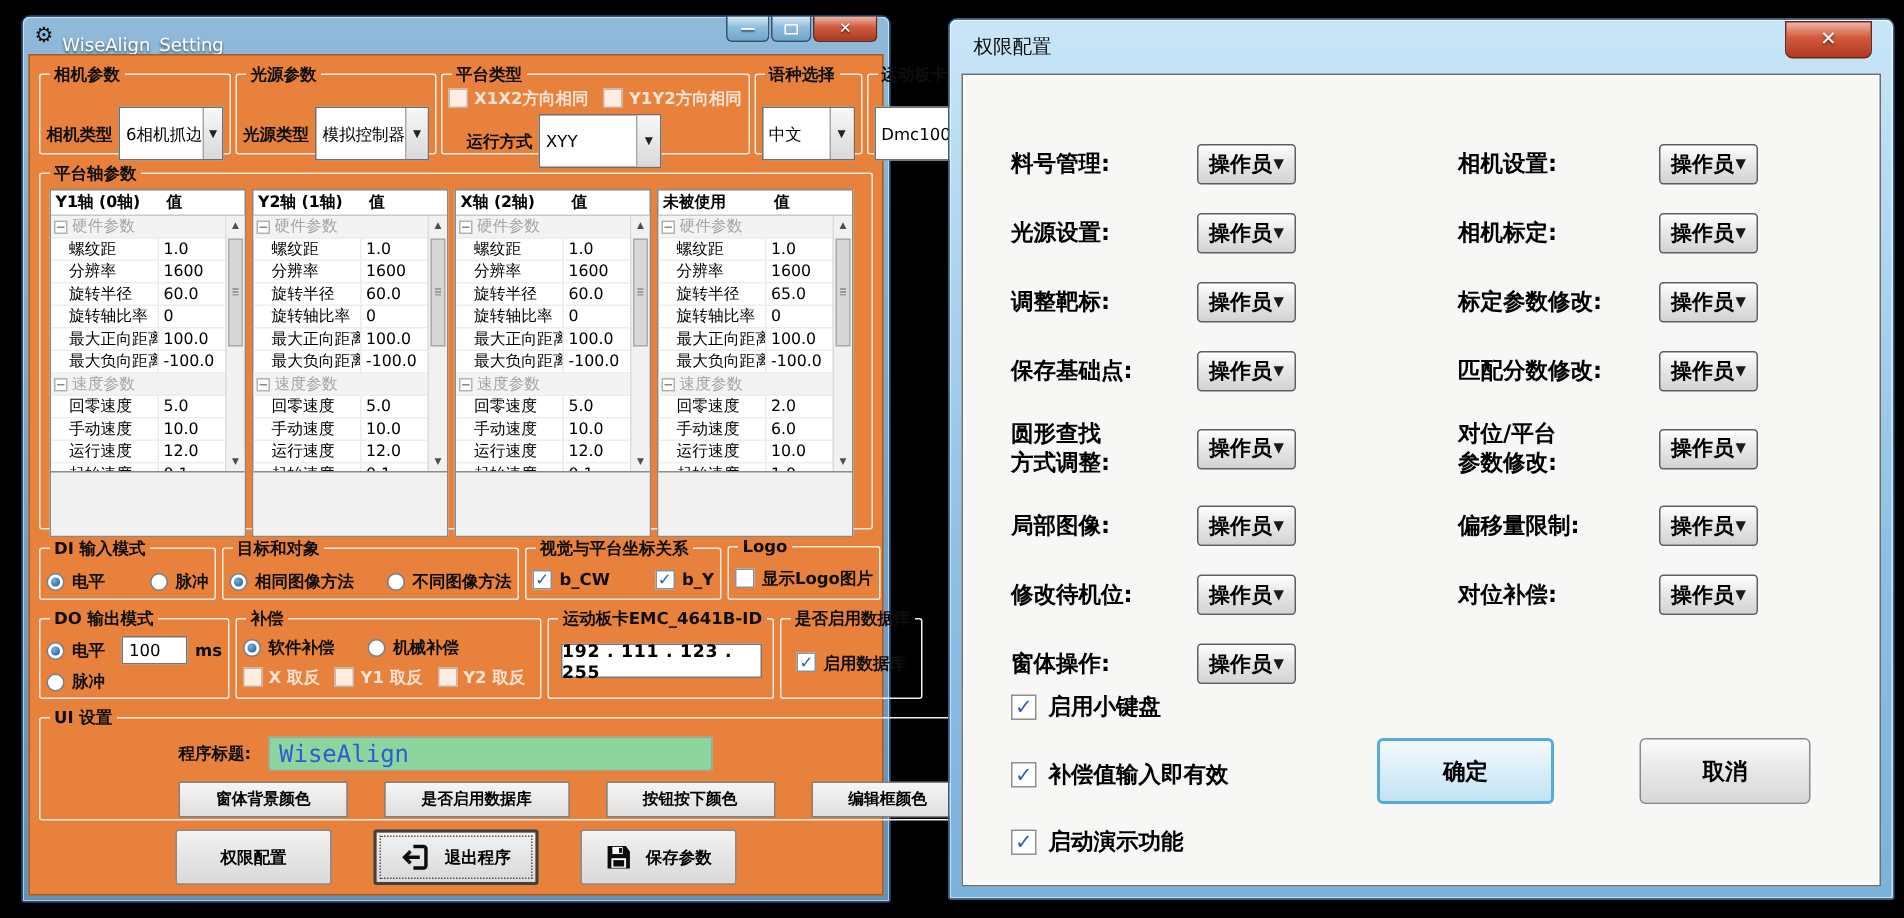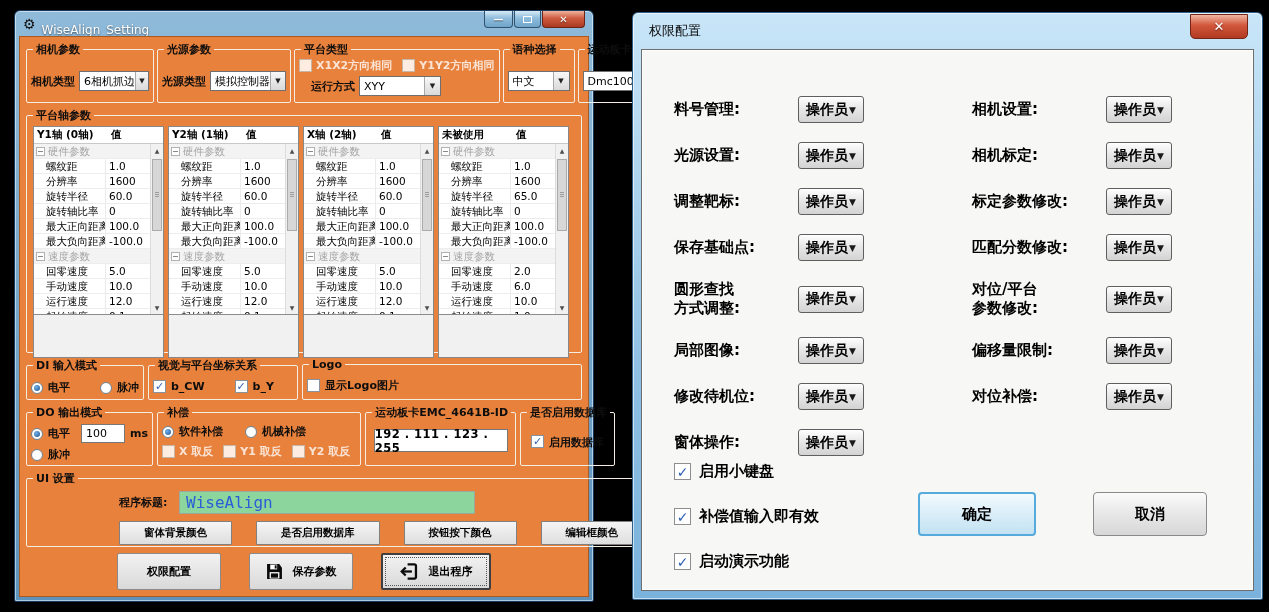--- a/index.html
+++ b/index.html
@@ -25,21 +25,21 @@
     background:#E8813C; border:1px solid #A95A20; padding:5px 6px; }
 
   fieldset { border:1px solid #F6EDE2; border-radius:2px; padding:1px 4px 2px 4px; }
   legend { font-size:11px; font-weight:bold; color:#0E0E0E; padding:0 3px; margin-left:2px; white-space:nowrap; }
 
   .toprow { display:flex; gap:3px; height:61px; margin-bottom:5px; }
   .lblB { font-size:11px; font-weight:bold; color:#0E0E0E; white-space:nowrap; }
   .inline { display:flex; align-items:center; gap:4px; }
   .mt12 { margin-top:13px; }
 
-  .dd { background:#fff; border:1px solid #6F6F6F; height:20px; display:flex; align-items:center;
+  .dd { background:#fff; border:1px solid #6F6F6F; height:36px; display:flex; align-items:center;
     font-size:11px; color:#000; padding-left:4px; white-space:nowrap; }
   .dd .arr { margin-left:auto; align-self:stretch; width:16px;
     background:linear-gradient(#F8F8F8,#D9D9D9); border-left:1px solid #A8A8A8;
     display:flex; align-items:center; justify-content:center; font-size:7px; color:#222; }
 
   .cbx { width:13px; height:13px; background:#fff; border:1px solid #86939E; display:inline-flex;
     align-items:center; justify-content:center; flex:none; }
   .cbx.chk::after { content:"✓"; color:#2D5FB4; font-weight:bold; font-size:11px; line-height:1; }
   .cbx.dis { background:rgba(255,255,255,.85); border-color:#C9B5A4; }
   .optlbl { font-size:11px; font-weight:bold; color:#0E0E0E; white-space:nowrap; }
@@ -486,20 +486,30 @@
       <fieldset class="g-di">
         <legend>DI 输入模式</legend>
         <div class="optline">
           <span class="radio sel"></span>
           <span class="optlbl">电平</span>
           <span class="sp28"></span>
           <span class="radio"></span>
           <span class="optlbl">脉冲</span>
         </div>
       </fieldset>
+      <fieldset class="g-tgt">
+        <legend>目标和对象</legend>
+        <div class="optline">
+          <span class="radio sel"></span>
+          <span class="optlbl">相同图像方法</span>
+          <span class="sp16"></span>
+          <span class="radio"></span>
+          <span class="optlbl">不同图像方法</span>
+        </div>
+      </fieldset>
       <fieldset class="g-vis">
         <legend>视觉与平台坐标关系</legend>
         <div class="optline">
           <span class="cbx chk"></span>
           <span class="optlbl">b_CW</span>
           <span class="sp28"></span>
           <span class="cbx chk"></span>
           <span class="optlbl">b_Y</span>
         </div>
       </fieldset>
@@ -568,38 +578,38 @@
           <div class="colorbtn">是否启用数据库</div>
           <div class="colorbtn">按钮按下颜色</div>
           <div class="colorbtn">编辑框颜色</div>
         </div>
     </fieldset>
 
     <div class="botrow">
       <div class="bigbtn">
         <span>权限配置</span>
       </div>
+      <div class="bigbtn focus">
+        <svg width="19" height="19" viewBox="0 0 20 20" fill="none" stroke="#0B0B0B" stroke-width="2.4">
+          <path d="M8 2.5 h7.2 a1.6 1.6 0 0 1 1.6 1.6 v11.8 a1.6 1.6 0 0 1 -1.6 1.6 H8"></path>
+          <path d="M12.5 10 H2.2"></path>
+          <path d="M6 5.8 L1.8 10 L6 14.2"></path>
+        </svg>
+        <span>退出程序</span>
+      </div>
       <div class="bigbtn">
         <svg width="17" height="17" viewBox="0 0 16 16">
           <path d="M1 1 h11.5 L15 4.5 V15 H1 Z" fill="#0B0B0B"></path>
           <rect x="4" y="1.5" width="6.5" height="4.5" fill="#fff"></rect>
           <rect x="8.2" y="2.2" width="1.8" height="3" fill="#0B0B0B"></rect>
           <rect x="3.4" y="8.6" width="9.2" height="6" fill="#fff"></rect>
           <rect x="4.6" y="9.8" width="6.8" height="4" fill="#0B0B0B"></rect>
         </svg>
         <span>保存参数</span>
       </div>
-      <div class="bigbtn focus">
-        <svg width="19" height="19" viewBox="0 0 20 20" fill="none" stroke="#0B0B0B" stroke-width="2.4">
-          <path d="M8 2.5 h7.2 a1.6 1.6 0 0 1 1.6 1.6 v11.8 a1.6 1.6 0 0 1 -1.6 1.6 H8"></path>
-          <path d="M12.5 10 H2.2"></path>
-          <path d="M6 5.8 L1.8 10 L6 14.2"></path>
-        </svg>
-        <span>退出程序</span>
-      </div>
     </div>
 
   </div>
 </div>
 
 <div class="winR">
   <div class="tbarR">
     <span class="ttl">权限配置</span>
   </div>
   <div class="clsR">✕</div>

